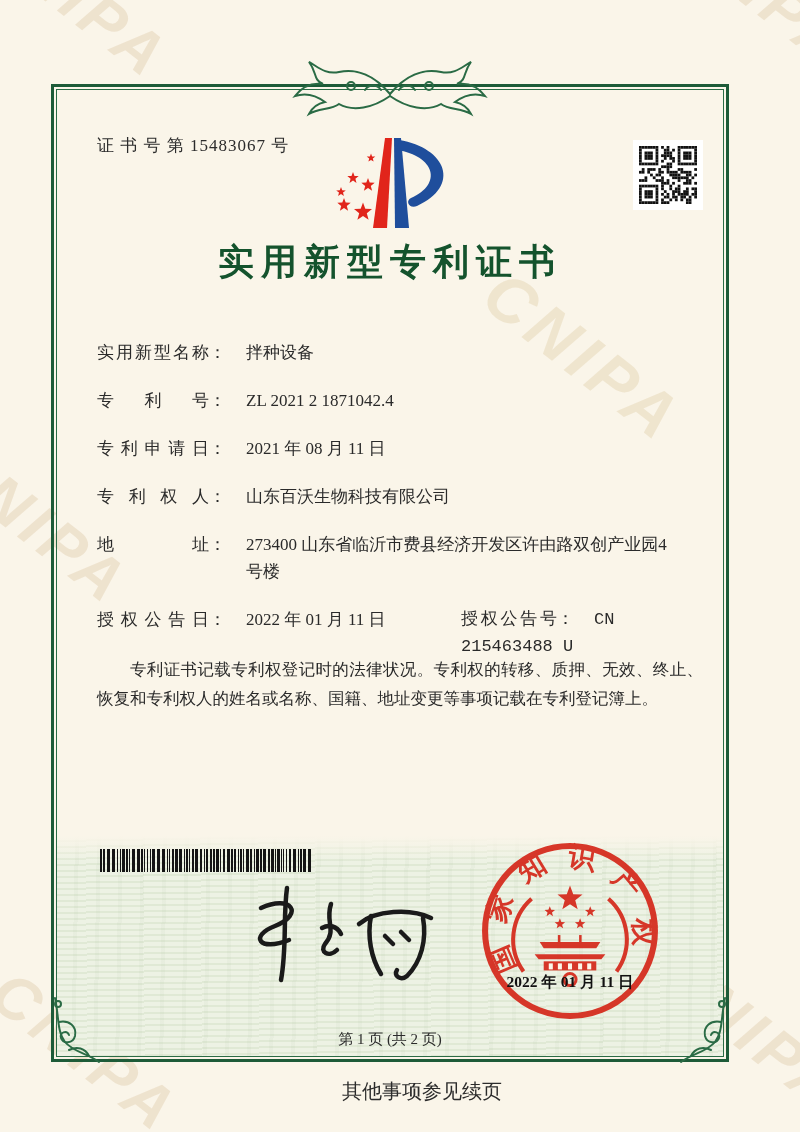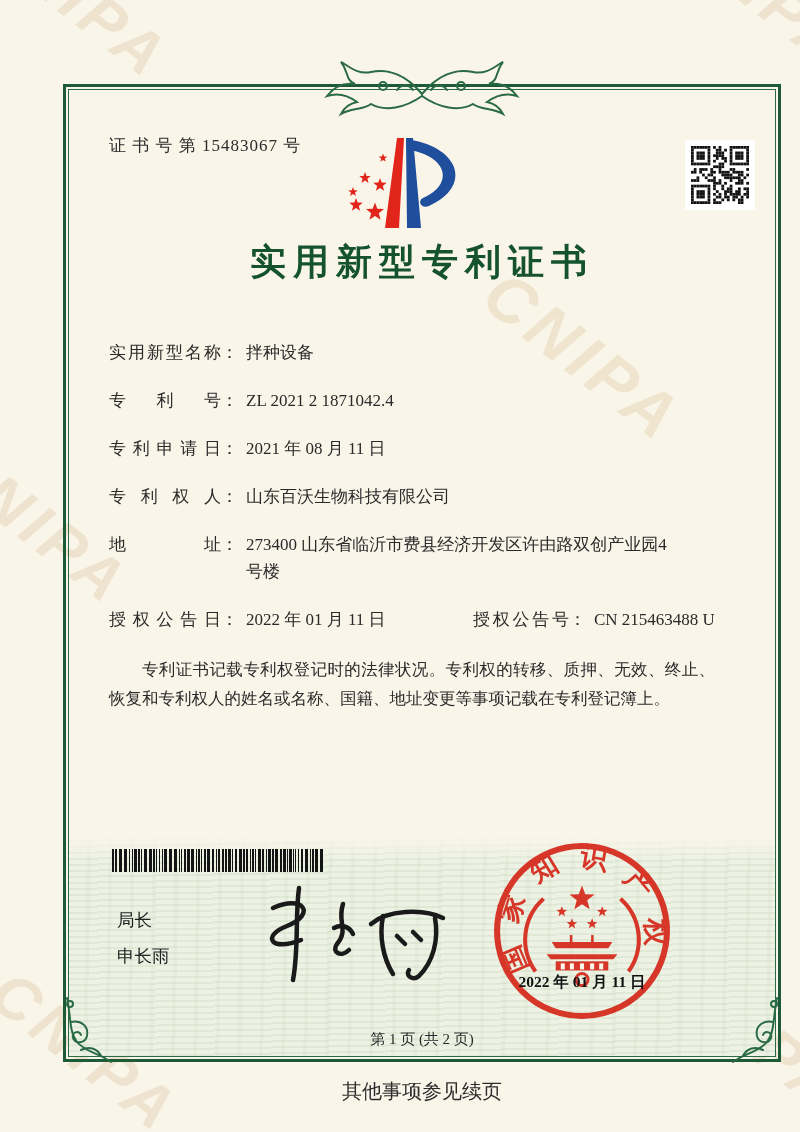--- a/index.html
+++ b/index.html
@@ -14,26 +14,25 @@
     position:absolute;
     font-family:"Liberation Sans","DejaVu Sans",sans-serif;
     font-weight:bold;font-style:italic;
     font-size:62px;letter-spacing:6px;
     color:rgba(212,185,146,0.30);
     transform:rotate(38deg);
     white-space:nowrap;z-index:0;user-select:none;
   }
   
   .frame{
-    position:absolute;left:68px;top:89px;width:666px;height:966px;
+    position:absolute;left:56px;top:89px;width:666px;height:966px;
     border:1px solid #2a6b45;
     outline:3px solid #1d5b38;
     outline-offset:2px;
     z-index:1;
-    padding-left:40px;
   }
   .ornament-top{
     position:absolute;left:50%;top:-34px;transform:translateX(-50%);
     z-index:3;
   }
   .corner{position:absolute;z-index:3;}
   .corner.bl{left:-8px;bottom:-10px;}
   .corner.br{right:-8px;bottom:-10px;transform:scaleX(-1);}
   
   .band{
@@ -68,23 +67,23 @@
     position:absolute;left:40px;top:249px;width:606px;
     font-size:17px;line-height:27px;color:#2a2a2a;z-index:2;
   }
   .frow{margin-bottom:21px;position:relative;}
   .flabel{
     display:inline-block;width:112px;
     text-align:justify;text-align-last:justify;
     vertical-align:top;
   }
   .colon{vertical-align:top;}
-  .fvalue{margin-left:8px;vertical-align:top;}
+  .fvalue{margin-left:20px;vertical-align:top;}
   .frow.addr .fvalue{display:inline-block;width:424px;}
-  .grant2{position:absolute;left:364px;top:0;}
+  .grant2{position:absolute;left:364px;top:0;font-family:Liberation Mono, monospace;}
   
   .paras{
     position:absolute;left:40px;top:565px;width:606px;
     font-size:16.5px;line-height:29px;color:#2a2a2a;
     text-align:justify;z-index:2;
   }
   .paras p{margin:0 0 4px 0;text-indent:2em;}
   
   .barcode{position:absolute;left:43px;top:759px;z-index:2;}
   .signer{
@@ -485,24 +484,20 @@
       <rect x="183" y="0" width="1" height="23" fill="#141414"></rect>
       <rect x="186" y="0" width="1" height="23" fill="#141414"></rect>
       <rect x="189" y="0" width="2" height="23" fill="#141414"></rect>
       <rect x="193" y="0" width="3" height="23" fill="#141414"></rect>
       <rect x="198" y="0" width="1" height="23" fill="#141414"></rect>
       <rect x="200" y="0" width="2" height="23" fill="#141414"></rect>
       <rect x="203" y="0" width="3" height="23" fill="#141414"></rect>
       <rect x="208" y="0" width="3" height="23" fill="#141414"></rect>
     </svg>
 
-  <div class="signer">
-    <div>局长</div>
-    <div>申长雨</div>
-  </div>
 
   <svg class="signature" width="230" height="105" viewBox="0 0 230 105">
     <g stroke="#1a1a1a" stroke-width="4.5" fill="none" stroke-linecap="round" stroke-linejoin="round">
       <path d="M62,6 C58,34 62,66 56,98"></path>
       <path d="M36,26 C66,12 80,32 50,44 C24,54 34,70 64,58"></path>
       <path d="M106,22 C100,40 112,48 100,62 C94,70 104,76 112,68"></path>
       <path d="M97,46 C104,42 112,44 116,52"></path>
       <path d="M134,42 C150,28 186,26 206,36"></path>
       <path d="M146,34 C142,54 146,76 156,92"></path>
       <path d="M198,36 C202,58 196,80 182,94 C176,99 168,94 172,88"></path>

